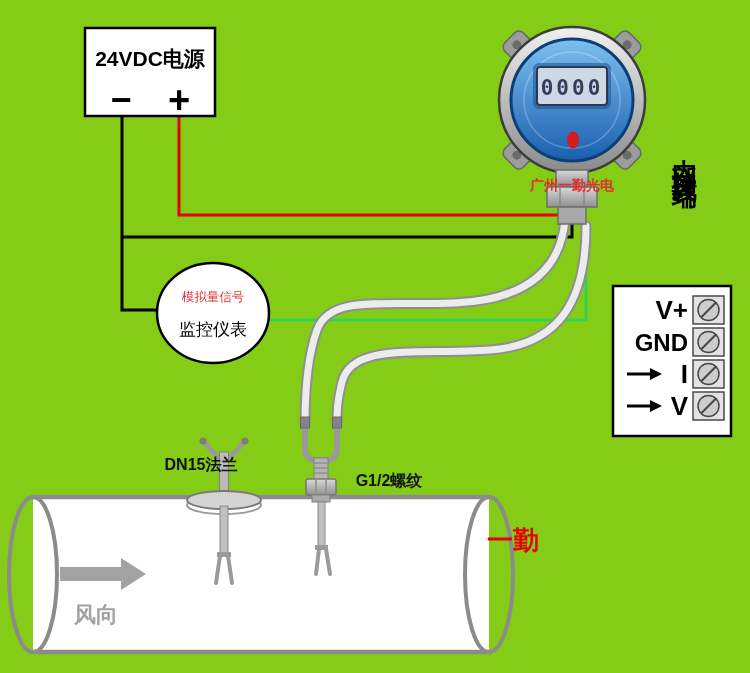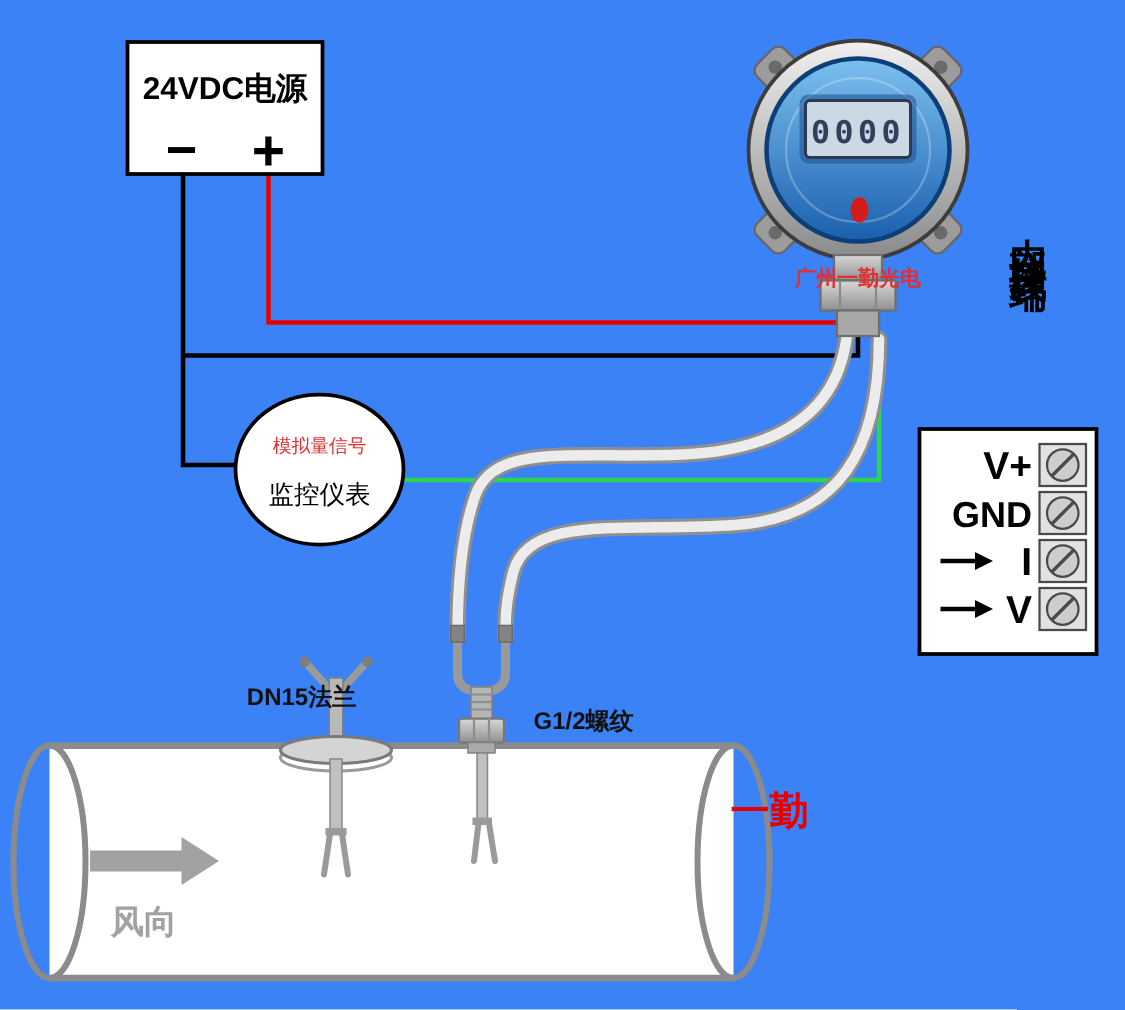--- a/index.html
+++ b/index.html
@@ -1,17 +1,17 @@
 <!DOCTYPE html>
 <html><head>
 <meta charset="utf-8">
 <style>
   html,body{margin:0;padding:0;background:#fff;}
   body{font-family:"Liberation Sans",sans-serif;}
-  #stage{position:relative;width:750px;height:673px;background:#3b82f6;overflow:hidden;}
+  #stage{position:relative;width:750px;height:673px;background:#84cc16;overflow:hidden;}
   #stage svg{position:absolute;left:0;top:0;}
   .vlabel{
     position:absolute;left:672px;top:138px;
     writing-mode:vertical-rl;text-orientation:upright;
     font-size:25px;font-weight:bold;color:#000;letter-spacing:6px;line-height:1;
   }
   svg text{font-family:"Liberation Sans",sans-serif;}
   .lcd-text{font-family:"DejaVu Sans Mono",monospace;}
 </style>
 </head>

